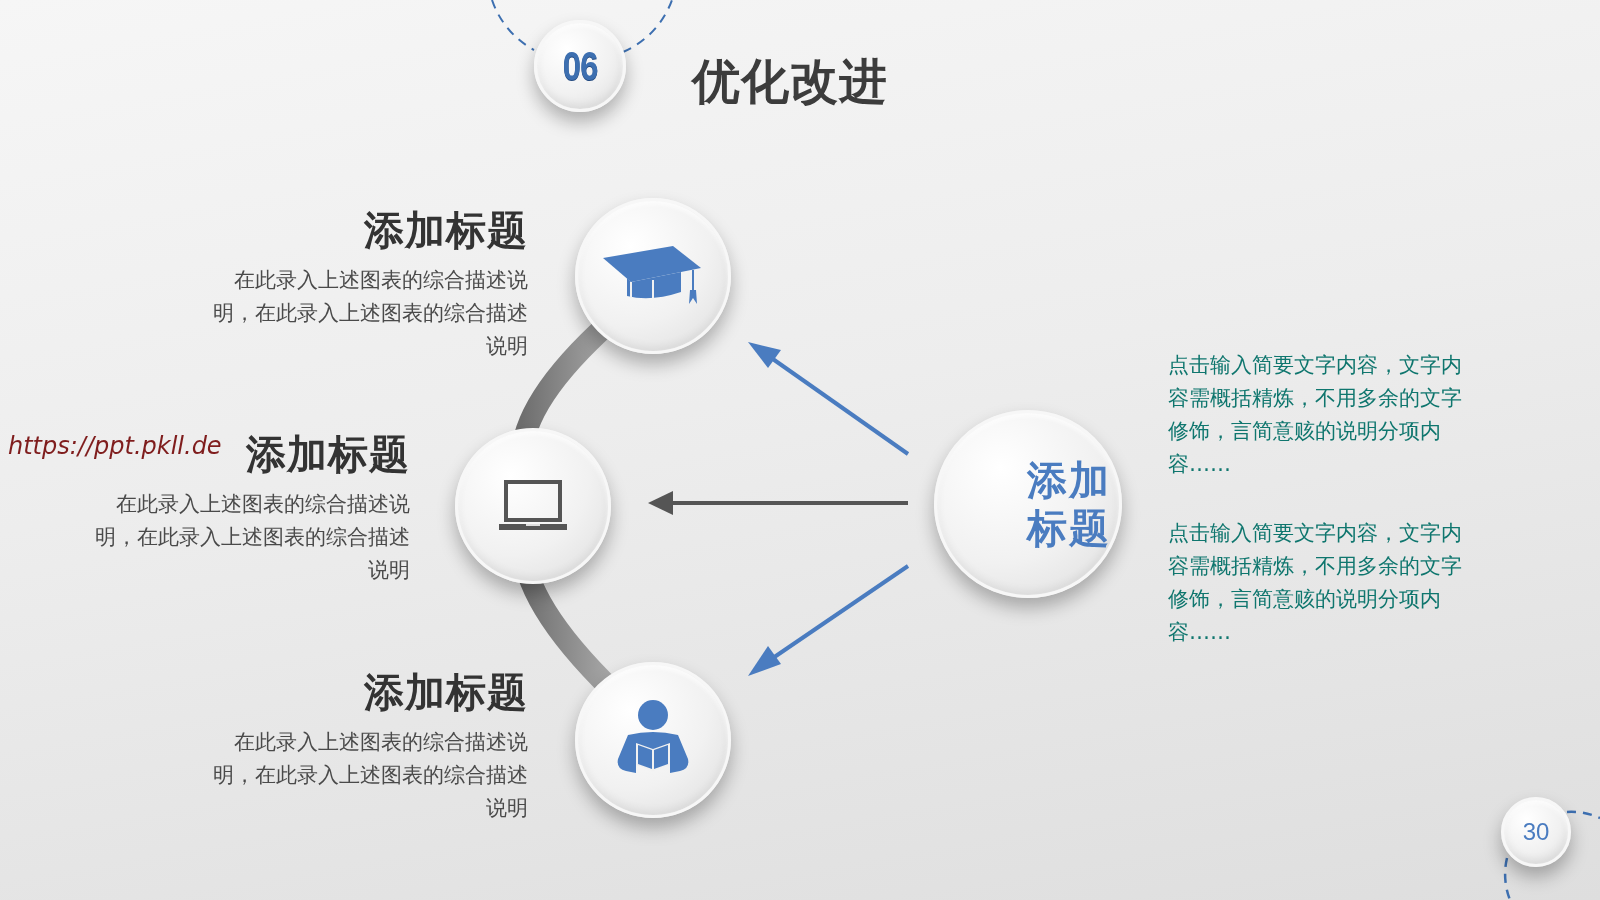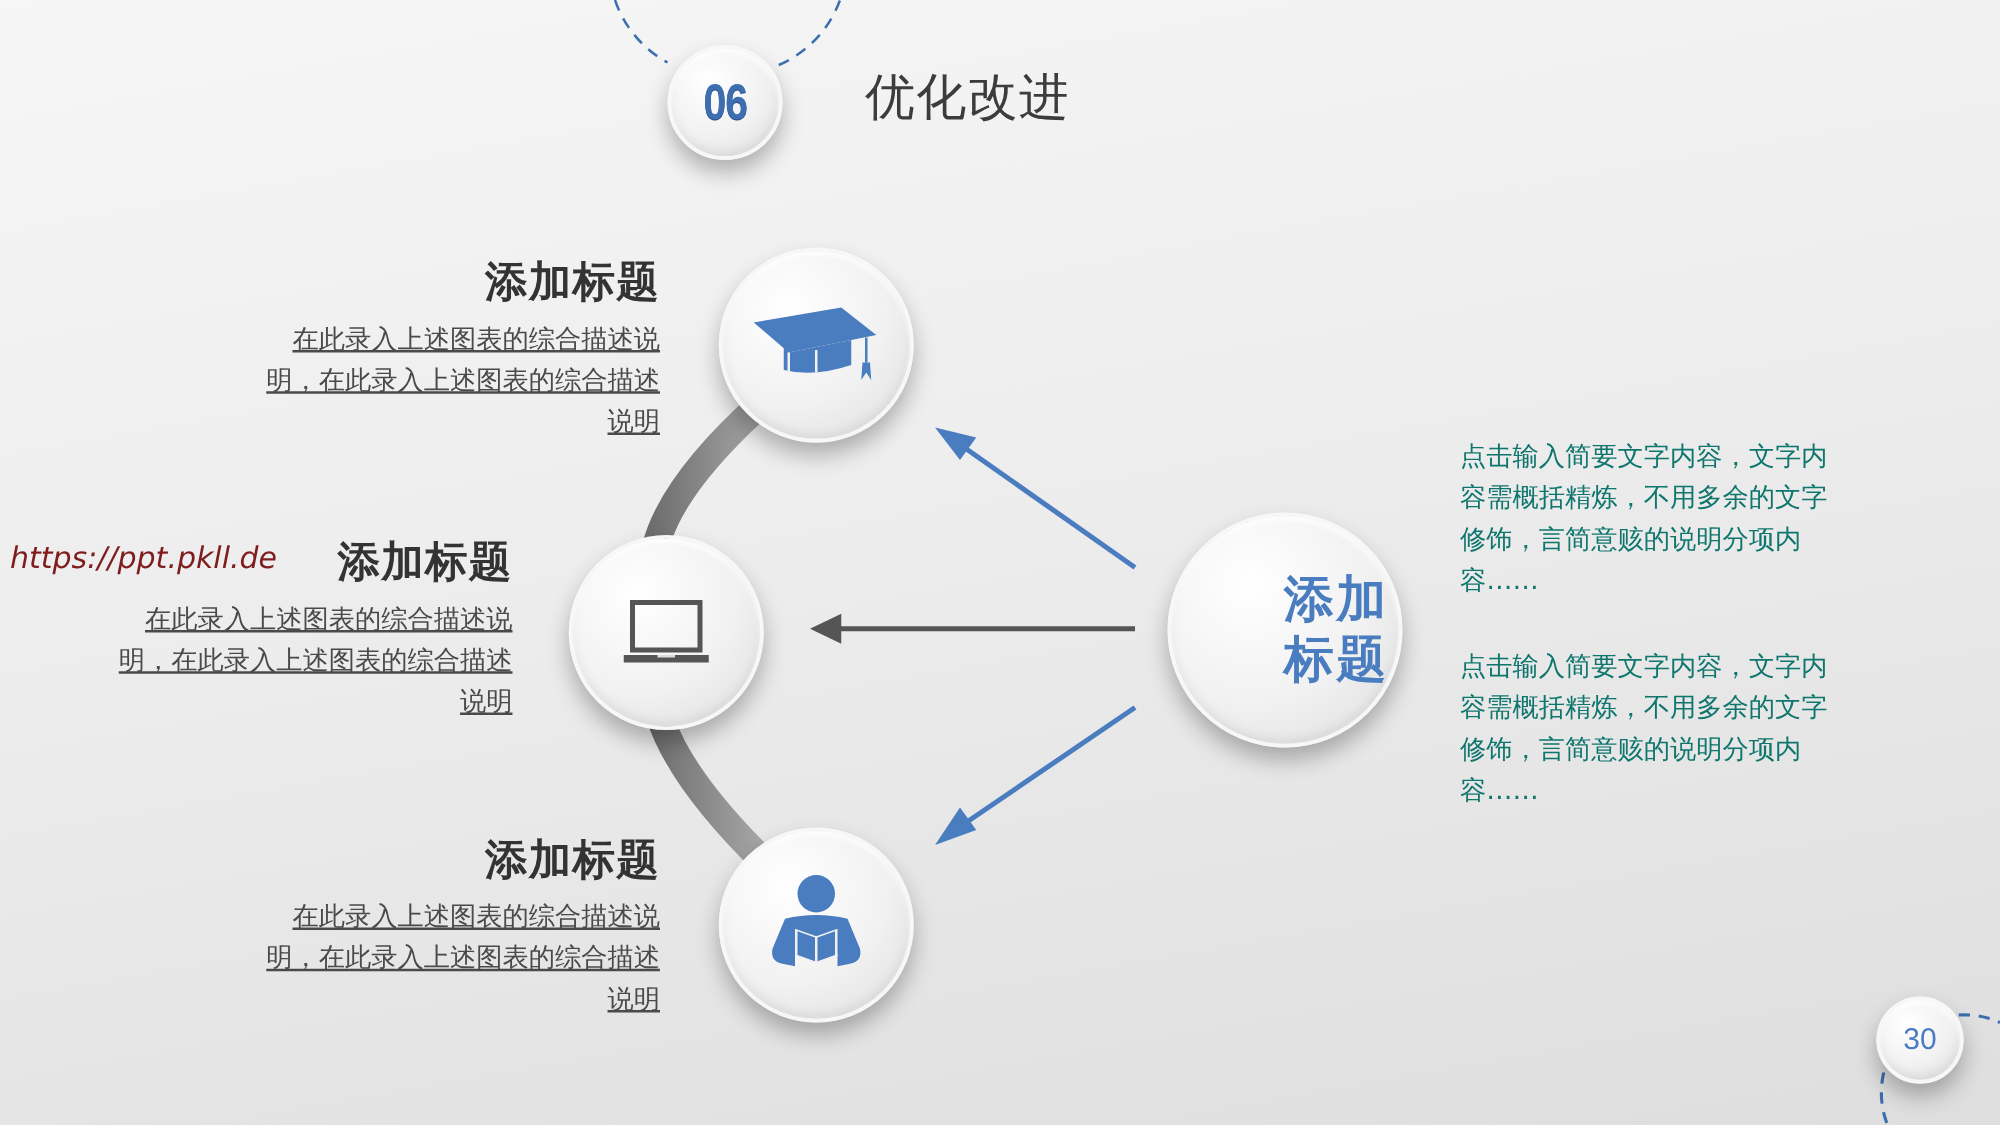--- a/index.html
+++ b/index.html
@@ -12,44 +12,44 @@
   .svg-layer { position: absolute; left: 0; top: 0; width: 1600px; height: 900px; }
 
   .disc {
     position: absolute; border-radius: 50%;
     background: radial-gradient(circle at 35% 30%, #ffffff 0%, #f1f1f1 55%, #dcdcdc 100%);
     box-shadow: 0 10px 18px rgba(0,0,0,0.28), inset 0 -4px 8px rgba(0,0,0,0.06), inset 0 3px 4px rgba(255,255,255,0.9);
     border: 3px solid #f7f7f7;
     display: flex; align-items: center; justify-content: center;
   }
 
-  .section-badge { left: 534px; top: 36px; width: 86px; height: 86px; }
+  .section-badge { left: 534px; top: 20px; width: 86px; height: 86px; }
   .section-badge span {
     font-family: "Liberation Sans", sans-serif; font-weight: bold; font-size: 40px;
     color: #3d6fb0; letter-spacing: -1px; transform: scaleX(0.82);
     text-shadow: 0 1px 0 #234a80;
   }
   .page-title {
-    left: 692px; top: 50px; font-size: 40px; font-weight: normal; color: #3c3c3c;
+    left: 692px; top: 50px; font-size: 48px; font-weight: bold; color: #3c3c3c;
     letter-spacing: 1px;
   }
 
   .node { width: 150px; height: 150px; }
   .node-1 { left: 575px; top: 198px; }
   .node-2 { left: 455px; top: 428px; }
   .node-3 { left: 575px; top: 662px; }
   .hub { left: 934px; top: 410px; width: 182px; height: 182px; justify-content: flex-end; }
   .hub-label {
     color: #4a7cc0; font-weight: bold; font-size: 40px; line-height: 48px; text-align: center;
     width: 100px; letter-spacing: 2px;
   }
 
   .block { position: absolute; text-align: right; color: #444; }
-  .block h3 { margin: 0 0 6px 0; font-size: 34px; font-weight: bold; color: #333; letter-spacing: 1px; }
-  .block p { margin: 0; font-size: 21px; line-height: 33px; color: #4a4a4a; text-decoration: underline; }
+  .block h3 { margin: 0 0 6px 0; font-size: 40px; font-weight: bold; color: #333; letter-spacing: 1px; }
+  .block p { margin: 0; font-size: 21px; line-height: 33px; color: #4a4a4a; }
   .block-1 { right: 1072px; top: 203px; width: 320px; }
   .block-2 { right: 1190px; top: 427px; width: 320px; }
   .block-3 { right: 1072px; top: 665px; width: 320px; }
 
   .desc { position: absolute; left: 1168px; width: 312px; font-size: 21px; line-height: 33px; color: #0f766e; }
   .desc-1 { top: 349px; }
   .desc-2 { top: 517px; }
 
   .watermark { left: 8px; top: 432px; font-size: 24px; color: #7f1d1d; font-family: "DejaVu Sans", sans-serif; font-style: italic; }
 

